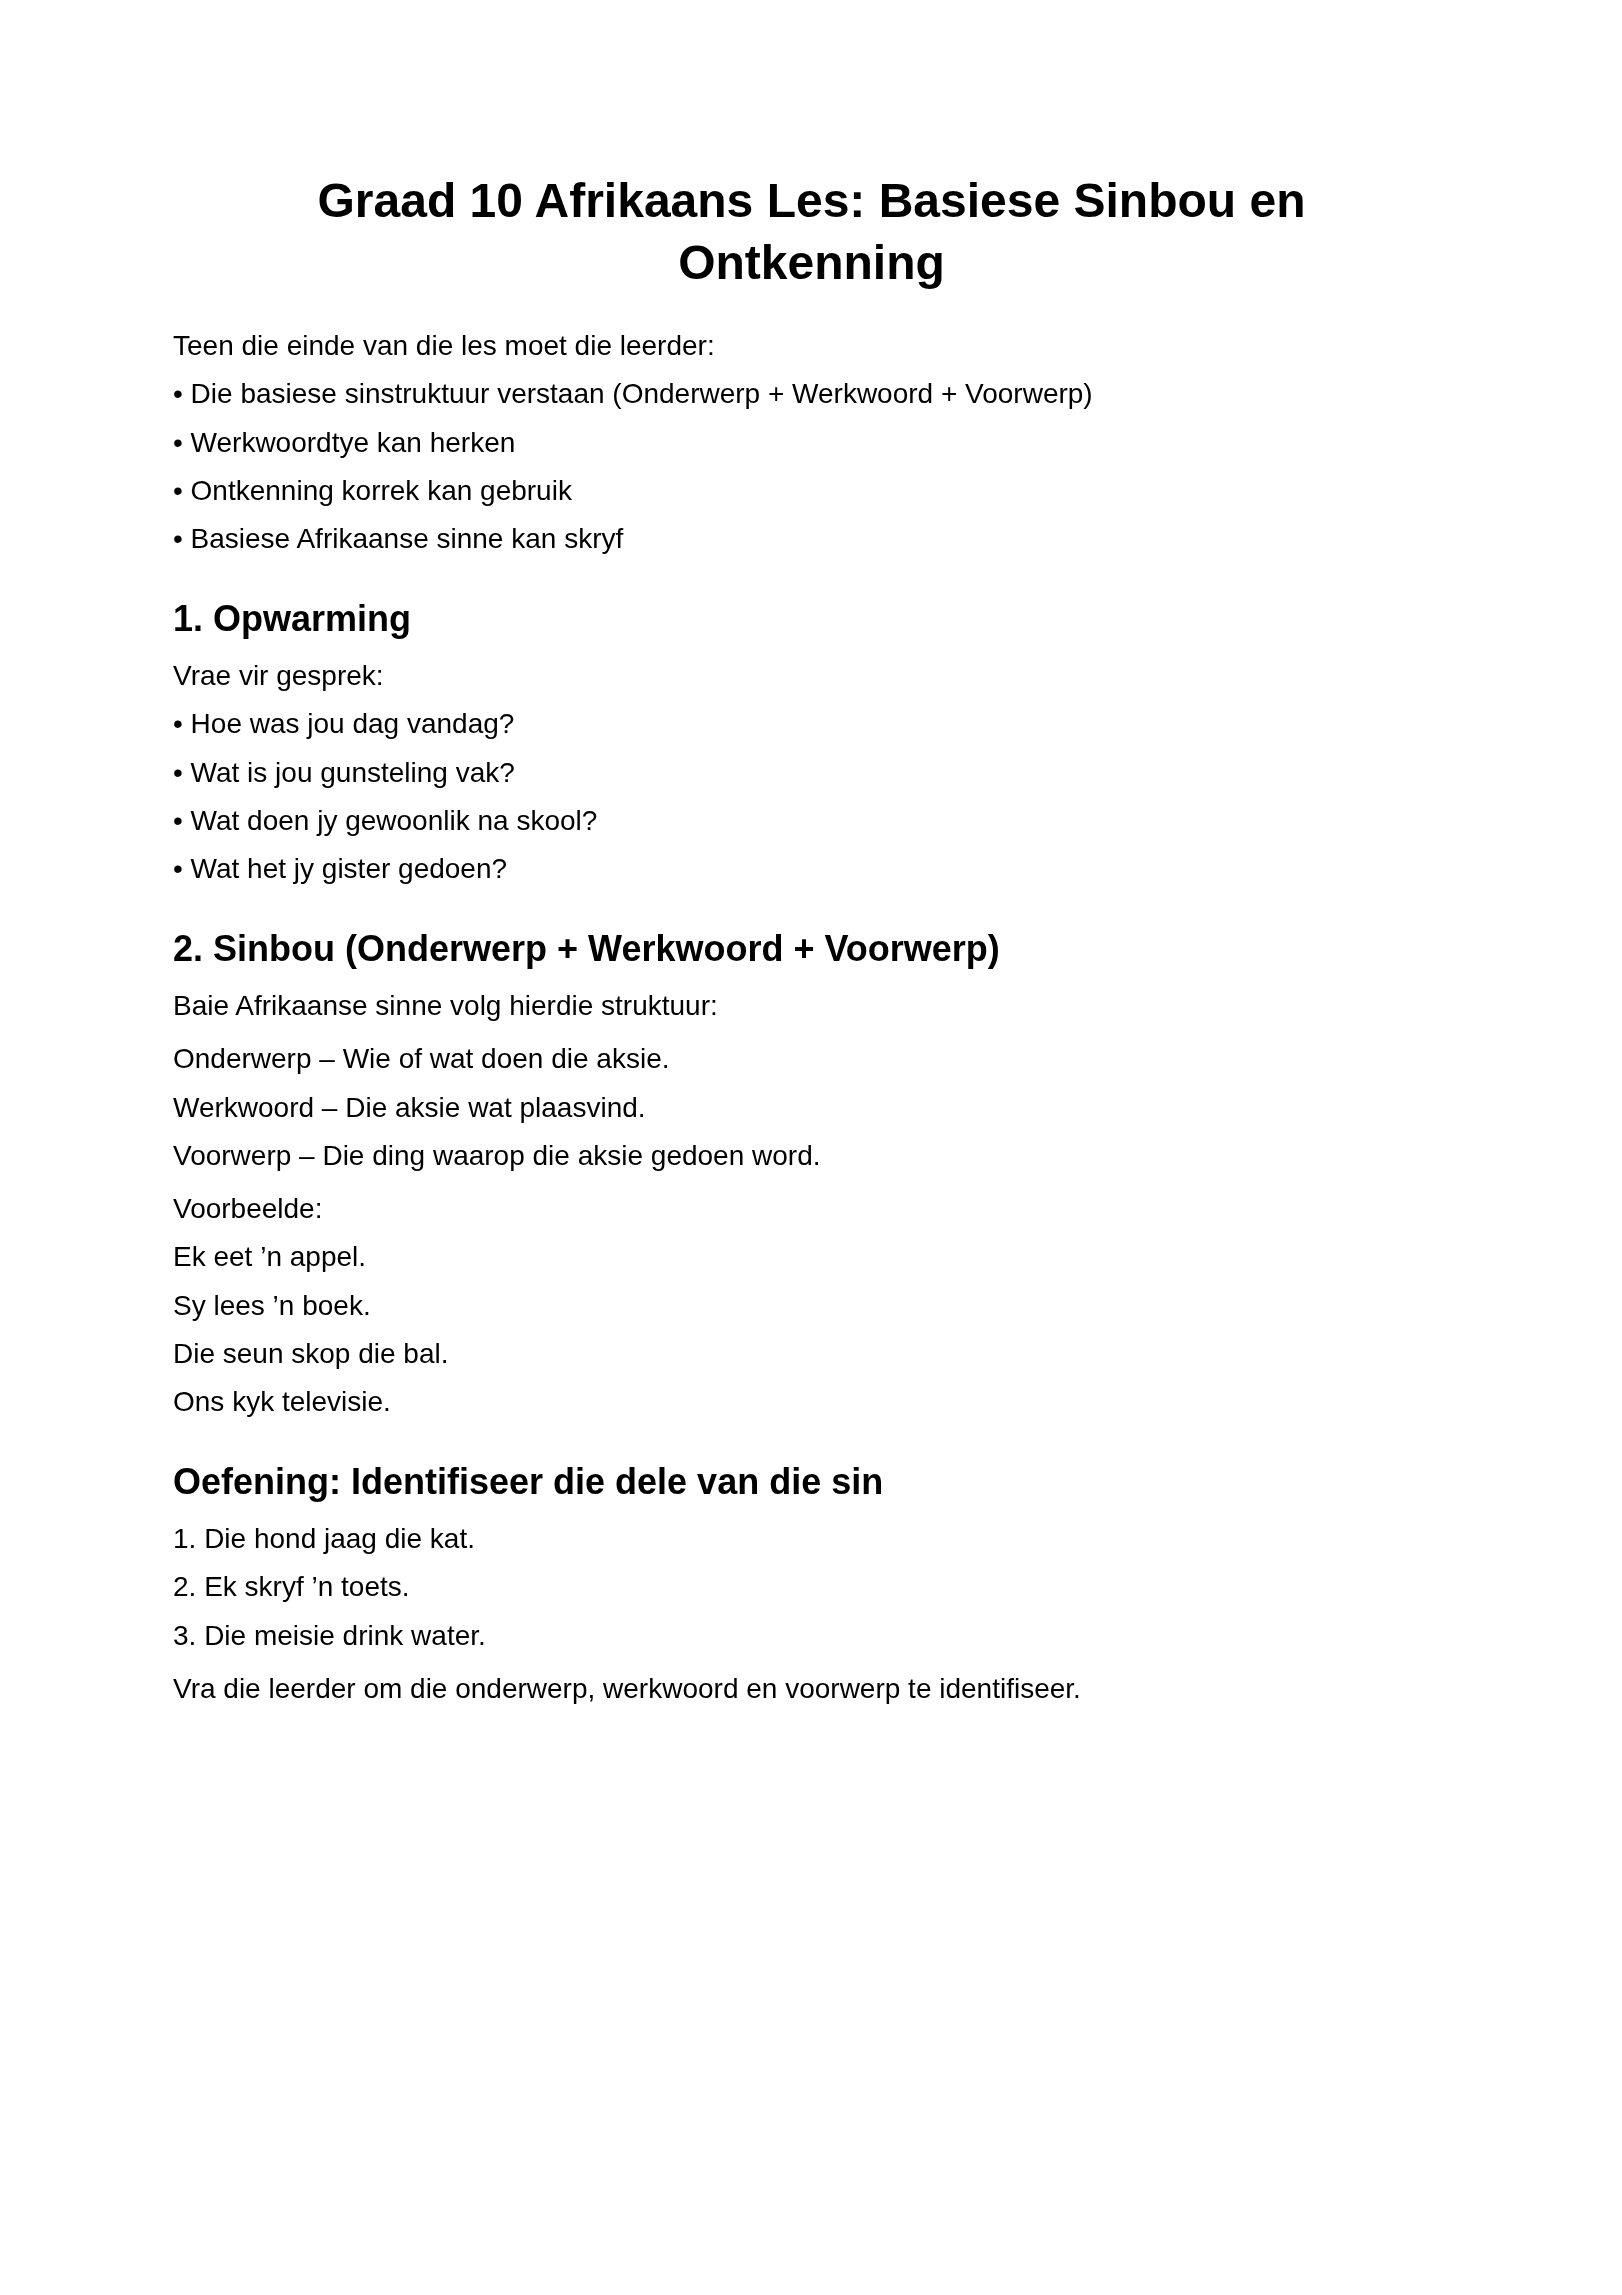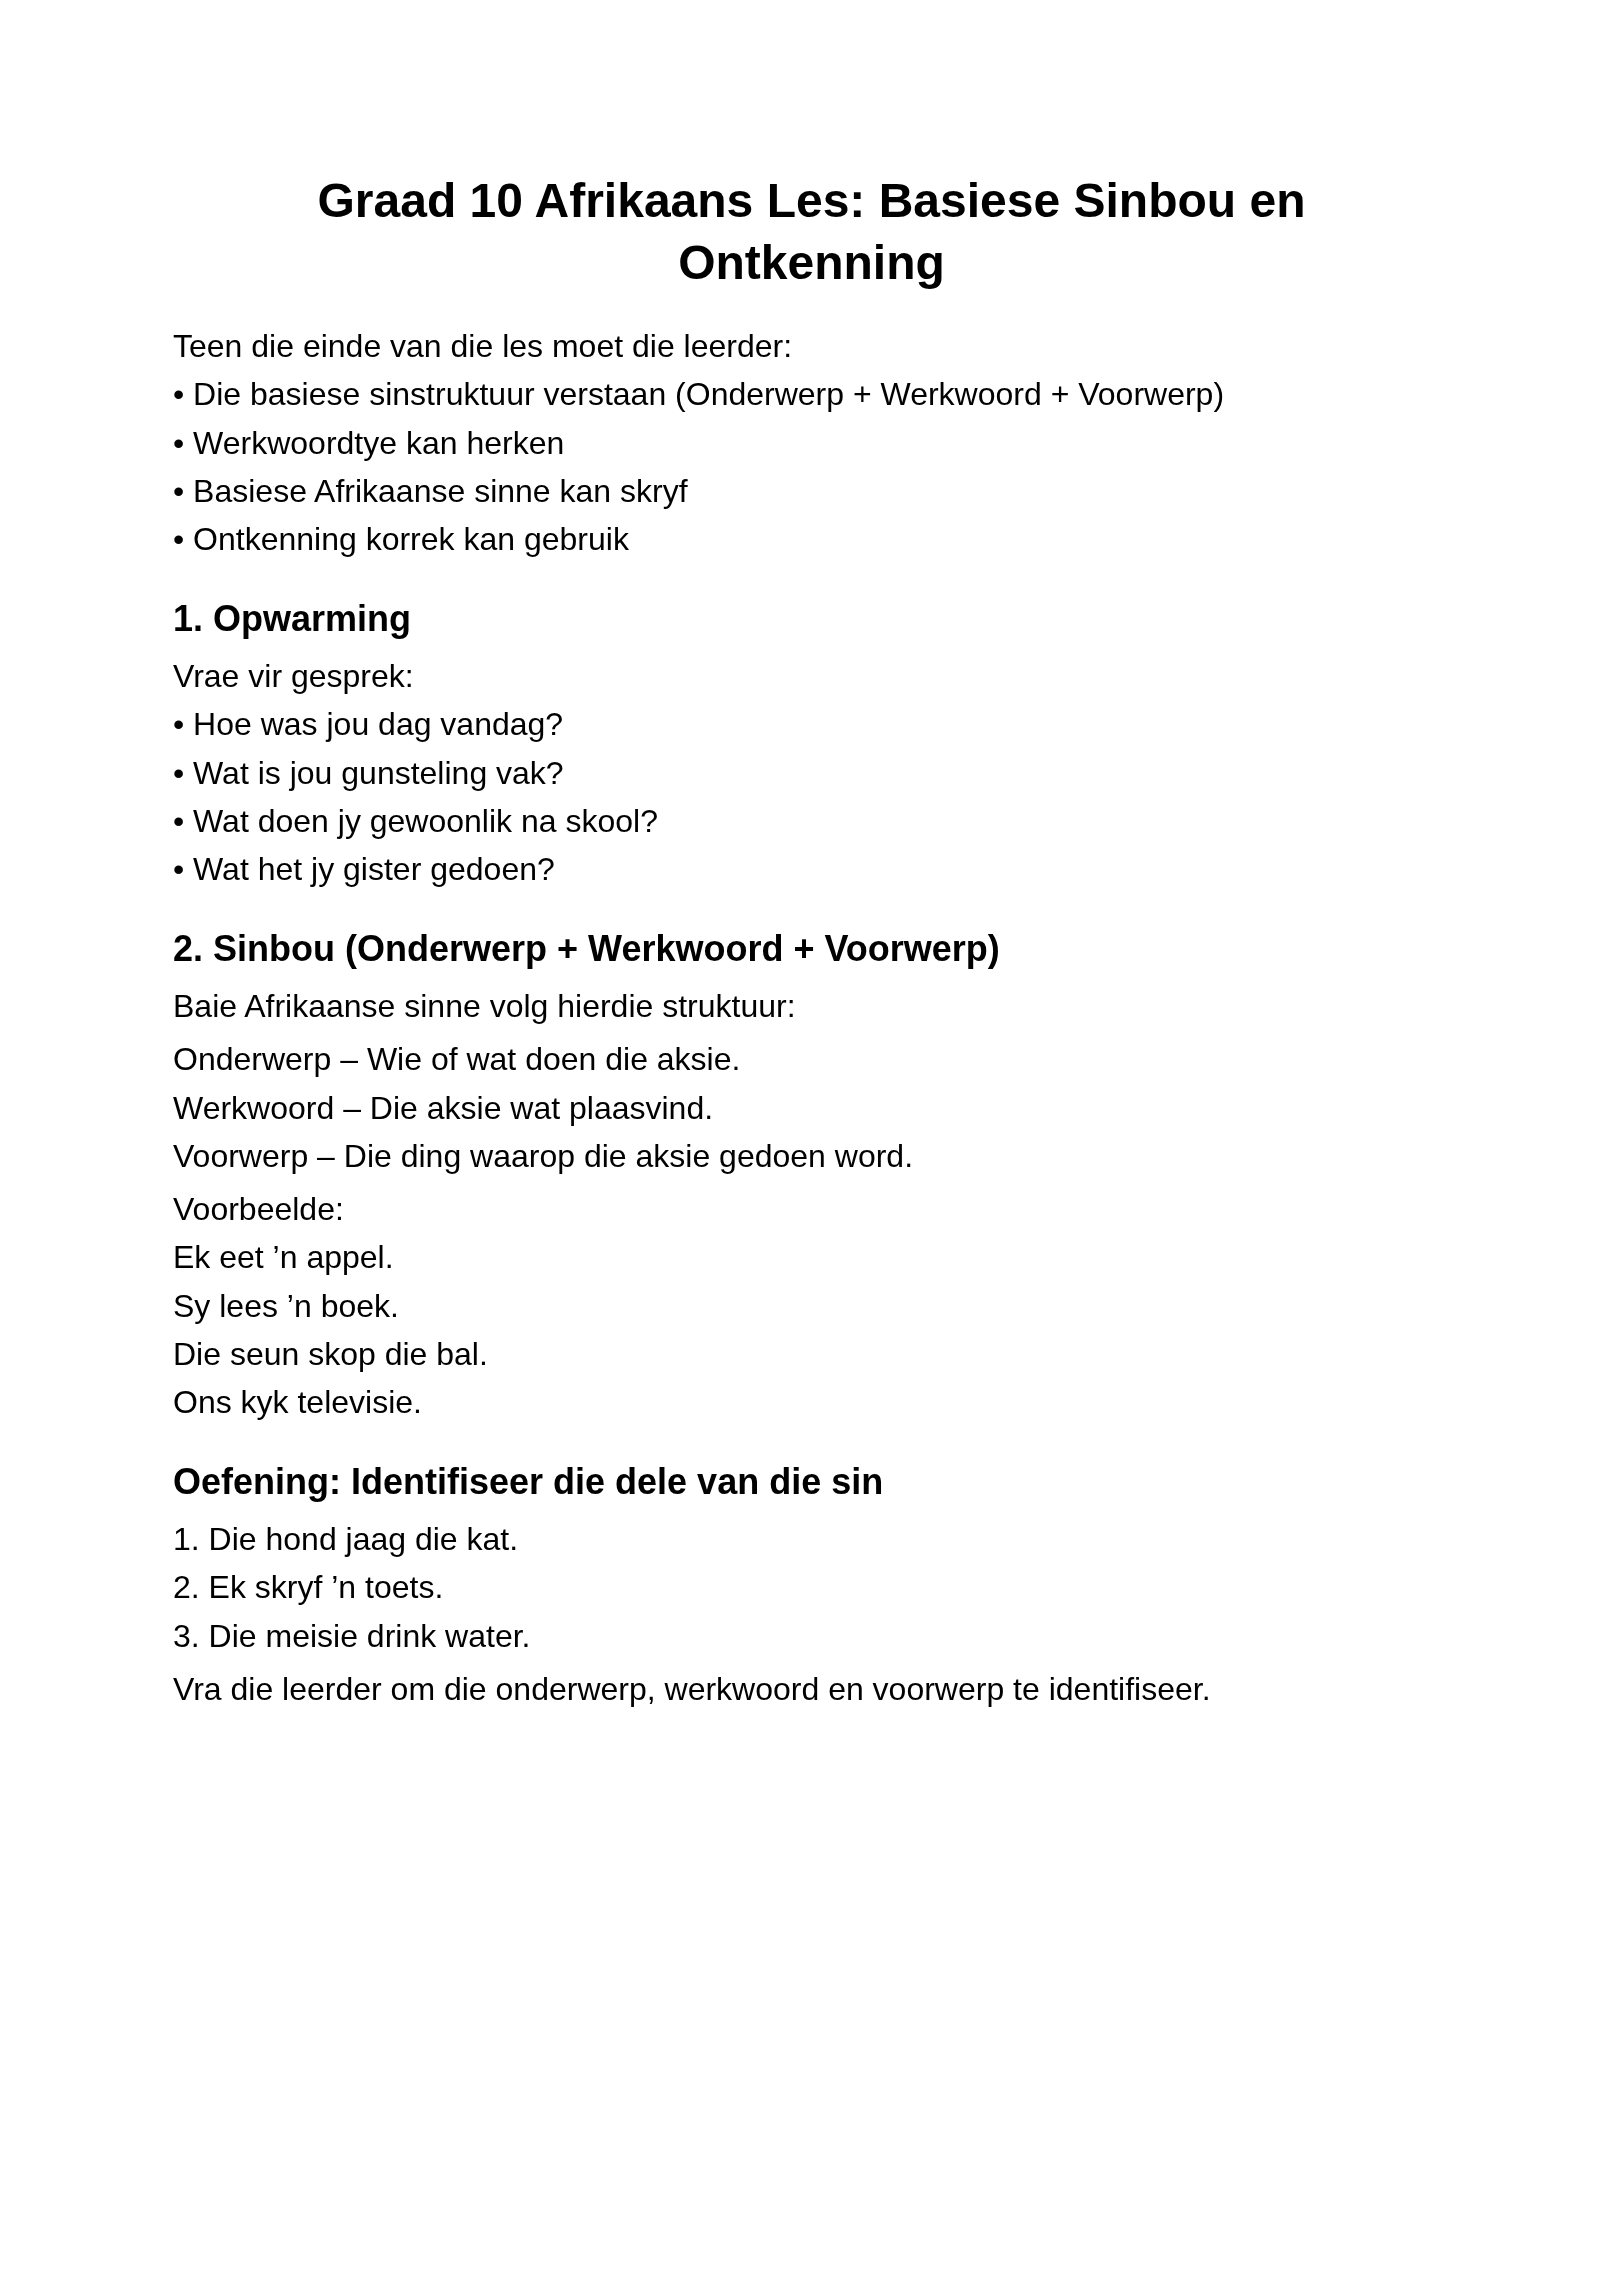--- a/index.html
+++ b/index.html
@@ -28,43 +28,43 @@
   h1.doc-title .title-line {
     display: block;
   }
   h2.section-heading {
     font-size: 36px;
     line-height: 43px;
     font-weight: bold;
     margin: 43px 0 21px 0;
   }
   p.para {
-    font-size: 32px;
+    font-size: 28px;
     line-height: 30px;
     margin: 0 0 18.3px 0;
   }
   p.gap-md { margin-top: 23px; }
   p.gap-lg { margin-top: 35px; }
 </style>
 </head>
 <body>
 
 <div class="page">
 
   <h1 class="doc-title">
     <span class="title-line">Graad 10 Afrikaans Les: Basiese Sinbou en</span>
     <span class="title-line">Ontkenning</span>
   </h1>
 
   <section>
     <p class="para">Teen die einde van die les moet die leerder:</p>
     <p class="para">• Die basiese sinstruktuur verstaan (Onderwerp + Werkwoord + Voorwerp)</p>
     <p class="para">• Werkwoordtye kan herken</p>
+    <p class="para">• Ontkenning korrek kan gebruik</p>
     <p class="para">• Basiese Afrikaanse sinne kan skryf</p>
-    <p class="para">• Ontkenning korrek kan gebruik</p>
   </section>
 
   <section>
     <h2 class="section-heading">1. Opwarming</h2>
     <p class="para">Vrae vir gesprek:</p>
     <p class="para">• Hoe was jou dag vandag?</p>
     <p class="para">• Wat is jou gunsteling vak?</p>
     <p class="para">• Wat doen jy gewoonlik na skool?</p>
     <p class="para">• Wat het jy gister gedoen?</p>
   </section>

